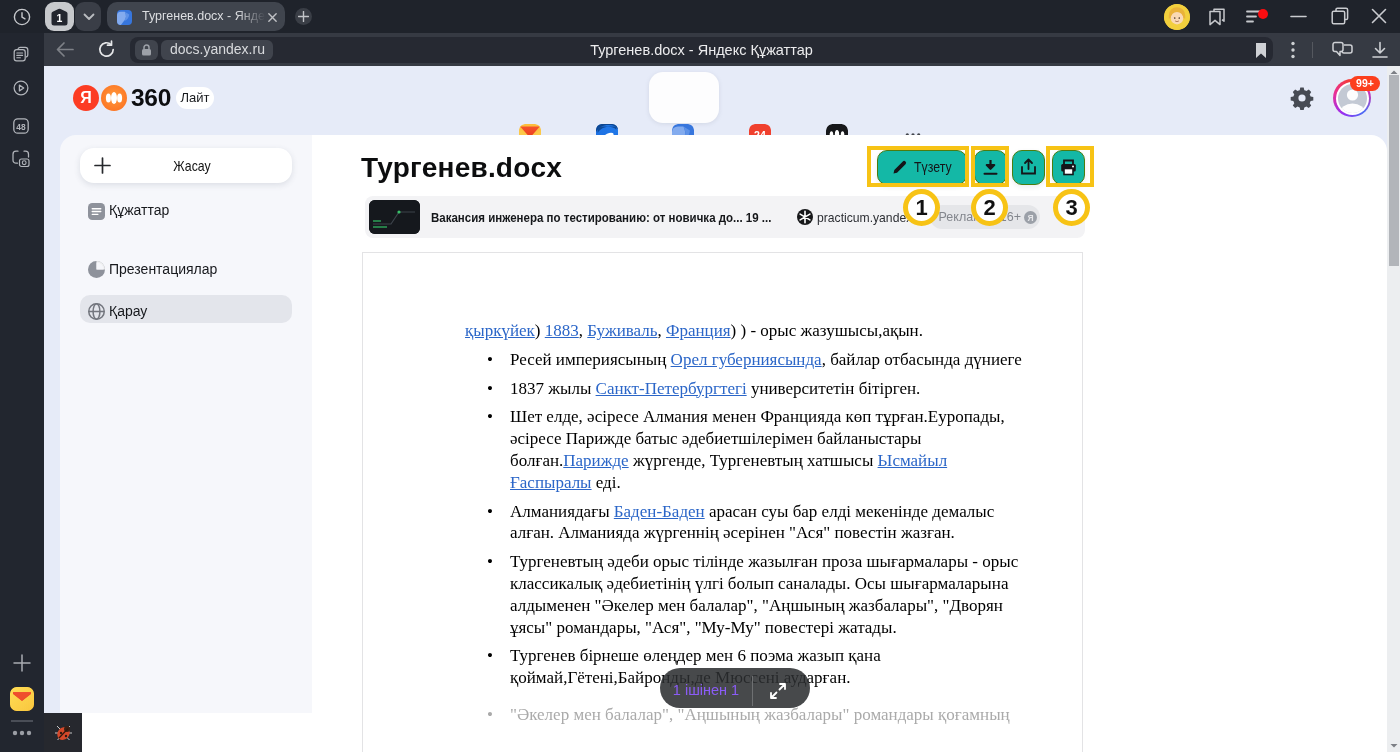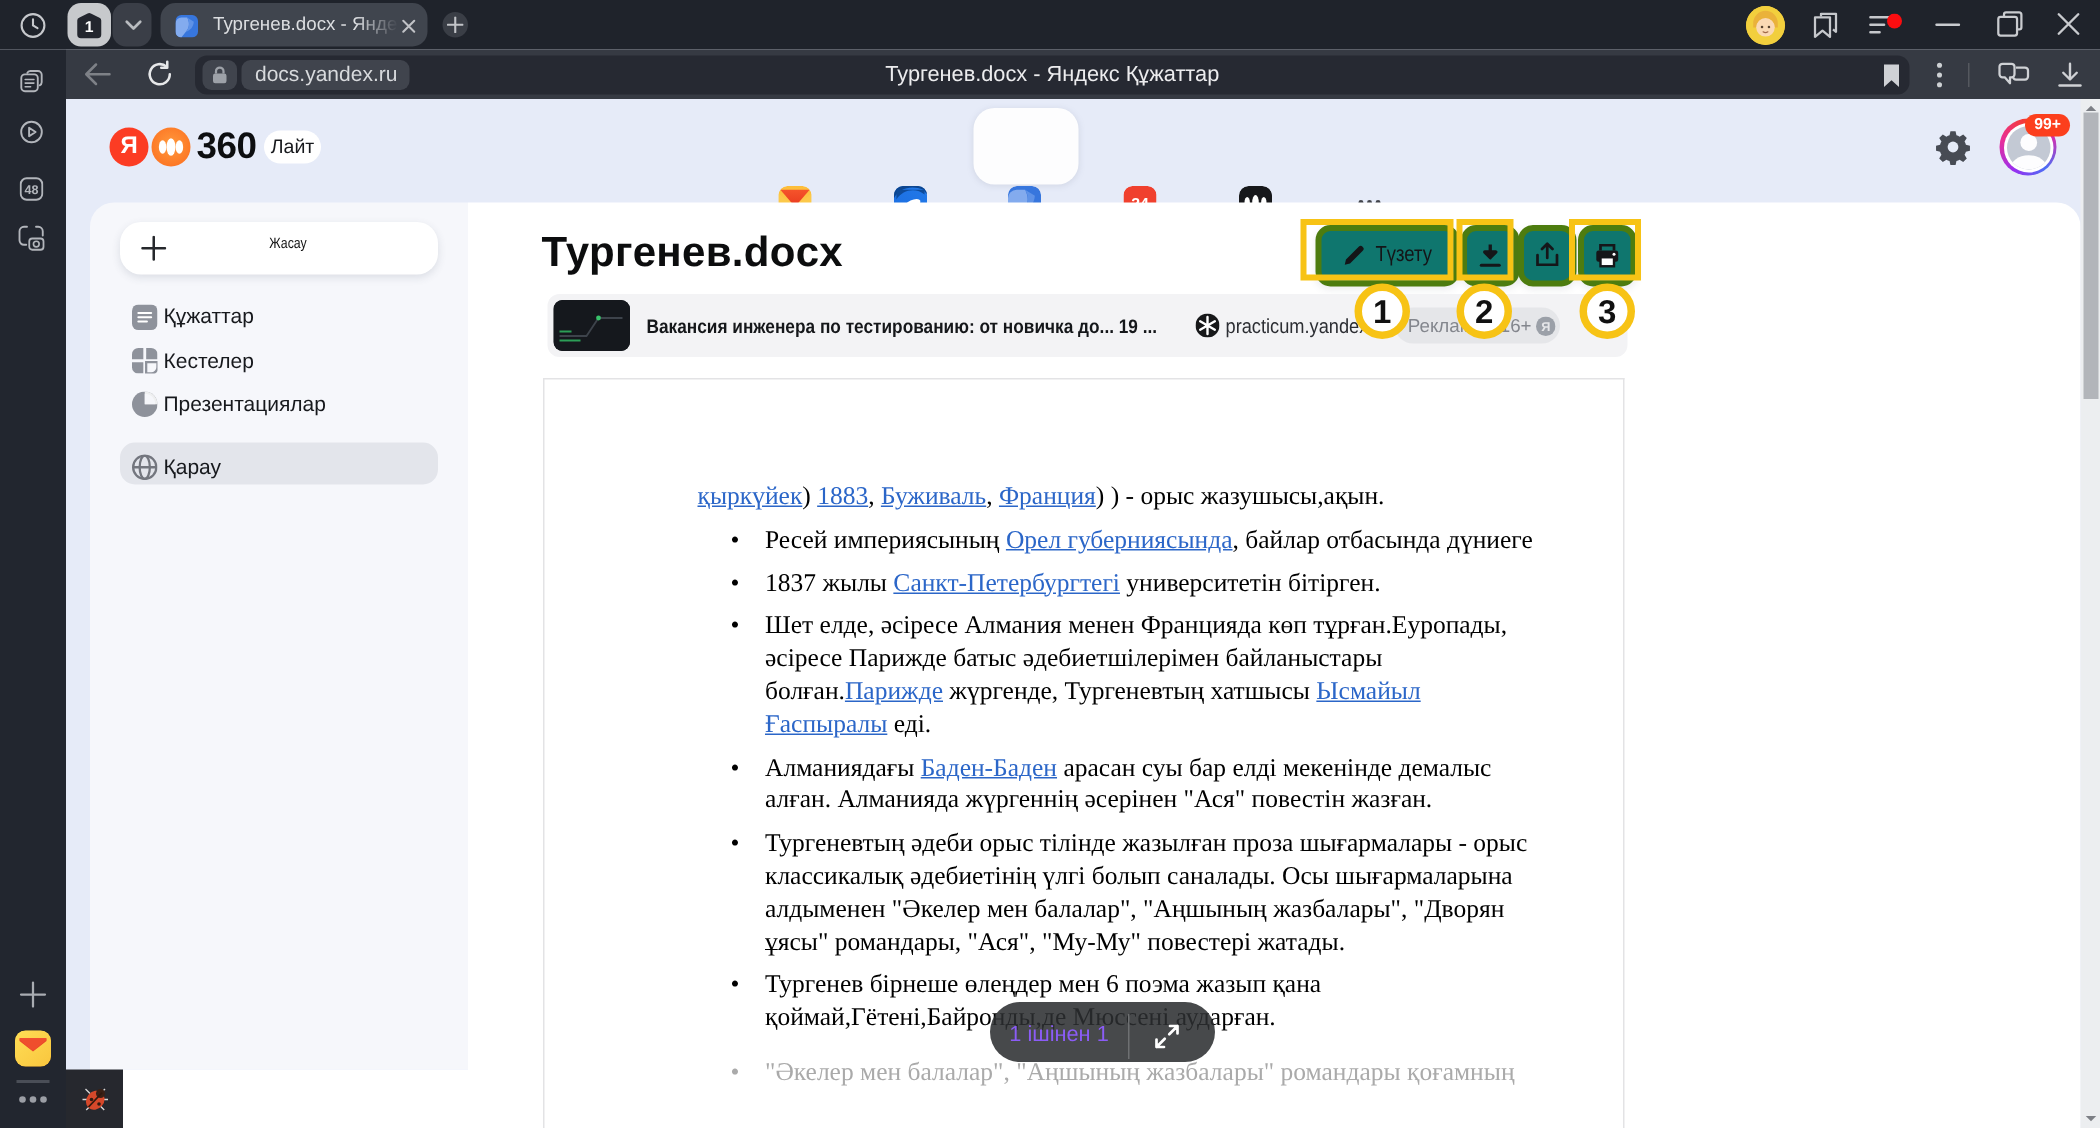--- a/index.html
+++ b/index.html
@@ -18,27 +18,27 @@
   #urlbar{left:130px;top:37px;width:1143px;height:26px;background:#262932;border-radius:8px;}
   .chip{background:#40444d;border-radius:6px;position:absolute;}
   #pagetitle{left:0;top:5px;width:1143px;text-align:center;font-size:14.5px;color:#ececee;}
   .navitem{position:absolute;width:76px;text-align:center;font-size:12.2px;color:#2a2d34;margin-top:44px;}
   .navico{width:22px;height:22px;border-radius:6px;margin:0 auto 5px;}
   
   #panel{left:60px;top:135px;width:252px;height:578px;background:#f6f7fb;border-top-left-radius:16px;}
   #main{left:312px;top:135px;width:1075px;height:617px;background:#ffffff;border-top-right-radius:16px;}
   #mainstrip{left:60px;top:713px;width:1327px;height:39px;background:#ffffff;}
   .btn-create{left:20px;top:13px;width:212px;height:35px;background:#fff;border-radius:14px;
-      box-shadow:0 2px 6px rgba(60,70,90,.14);font-size:10px;color:#111;}
+      box-shadow:0 2px 6px rgba(60,70,90,.14);font-size:15px;color:#111;}
   .mitem{position:absolute;left:20px;width:212px;height:30px;font-size:14px;color:#17191d;}
   .mico{position:absolute;left:7.5px;top:6.5px;width:17px;height:17px;}
   .mtxt{position:absolute;left:29px;top:6px;}
   
   #doctitle{left:361px;top:152px;font-size:28px;font-weight:700;color:#0c0d0e;letter-spacing:.2px;}
-  .wbtn{position:absolute;background:#0f766e;border:4px solid #4d7c0f;border-radius:10px;
+  .wbtn{position:absolute;background:#14b8a6;border:1px solid #4d7c0f;border-radius:10px;
         box-shadow:0 2px 5px rgba(80,90,110,.10);}
   .hl{position:absolute;border:4px solid #f7c315;box-sizing:border-box;}
   .numc{position:absolute;width:27px;height:27px;border-radius:50%;background:#fff;
         border:5px solid #f7c315;text-align:center;font-weight:700;font-size:22px;color:#111;
         line-height:27px;z-index:30;}
   
   #ad{left:365px;top:196px;width:720px;height:42px;background:#f3f3f5;border-radius:8px;}
   #adthumb{left:4px;top:4px;width:51px;height:34px;background:#191d22;border-radius:6px;overflow:hidden;}
   #adtext{left:66px;top:13.5px;font-size:13px;font-weight:700;color:#15171a;display:inline-block;transform:scaleX(0.885);transform-origin:0 0;white-space:nowrap;}
   #adsrc{top:14px;font-size:13.5px;color:#2c2e33;display:inline-block;transform:scaleX(0.9);transform-origin:0 0;white-space:nowrap;}
@@ -318,29 +318,20 @@
       </svg>
       <span style="position:absolute;left:0;right:0;top:9px;text-align:center;transform:translateX(6px) scaleX(0.82);">Жасау</span>
     </div>
   <div class="abs mitem" style="top:61px;">
     <svg class="mico" viewBox="0 0 18 18">
         <rect width="18" height="18" rx="4.5" fill="#8e929b"></rect>
         <path d="M4.5 6h9M4.5 9h9M4.5 12h6" stroke="#fff" stroke-width="1.5" stroke-linecap="round"></path>
       </svg>
     <span class="mtxt">Құжаттар</span>
   </div>
-  <div class="abs mitem" style="top:90.5px;">
-    <svg class="mico" viewBox="0 0 18 18">
-        <path d="M0 4.5 A4.5 4.5 0 0 1 4.5 0 H8 V8 H0z" fill="#8e929b"></path>
-        <path d="M10 0 h3.5 A4.5 4.5 0 0 1 18 4.5 V8 H10z" fill="#8e929b"></path>
-        <path d="M0 10 H8 V18 H4.5 A4.5 4.5 0 0 1 0 13.5z" fill="#8e929b"></path>
-        <path d="M10 10 h8 v3.5 a4.5 4.5 0 0 1-4.5 4.5 H10z" fill="none" stroke="#8e929b" stroke-width="1.6"></path>
-      </svg>
-    <span class="mtxt">Кестелер</span>
-  </div>
   <div class="abs mitem" style="top:119.5px;">
     <svg class="mico" viewBox="0 0 18 18">
         <circle cx="9" cy="9" r="9" fill="#8e929b"></circle>
         <path d="M9 0 a9 9 0 0 1 9 9 H9z" fill="#fff" opacity=".85"></path>
         <path d="M9 1.5 a7.5 7.5 0 0 1 7.5 7.5 H9z" fill="#f5f6fa"></path>
       </svg>
     <span class="mtxt">Презентациялар</span>
   </div>
   <div class="abs" style="left:20px;top:160px;width:212px;height:28px;background:#e3e5eb;border-radius:10px;"></div>
   <div class="abs mitem" style="top:161.5px;">

